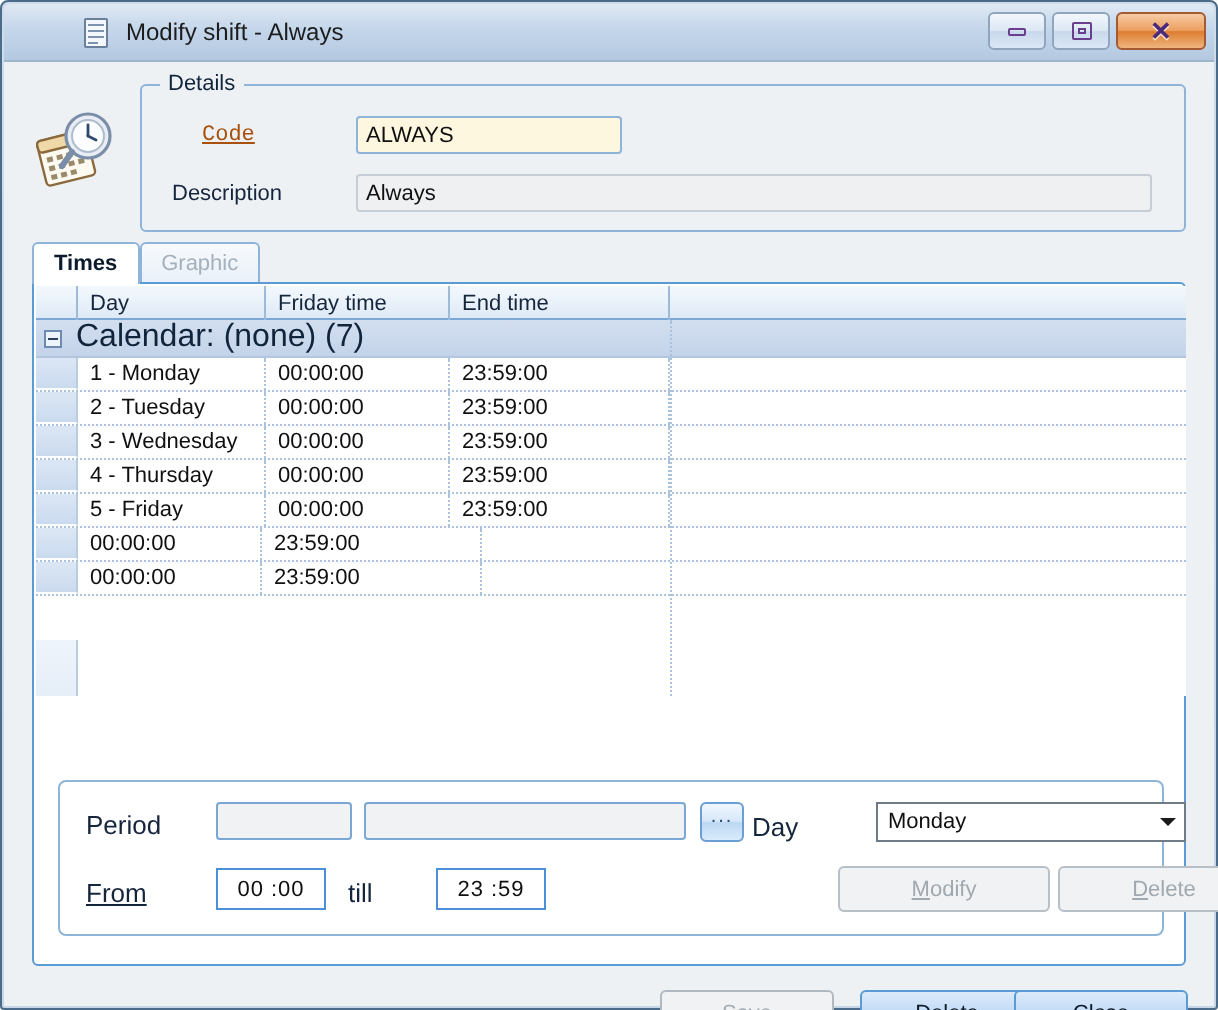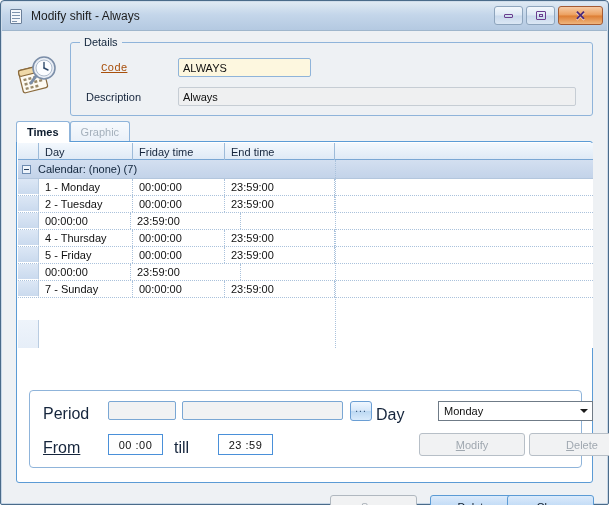--- a/index.html
+++ b/index.html
@@ -25,20 +25,21 @@
 
   
   #titlebar {
     position: absolute;
     left: 1px; top: 1px;
     width: 605px; height: 28px;
     background: linear-gradient(180deg,#dfe9f3 0%, #c4d6ea 45%, #b4c9e1 100%);
     border-radius: 3px 3px 0 0;
     display: flex;
     align-items: center;
+    padding-left: 32px;
   }
   #title-icon {
     margin-left: 7px;
     width: 15px; height: 15px;
     flex: 0 0 auto;
     position: relative;
   }
   #title-icon .doc {
     position: absolute; left: 1px; top: 0;
     width: 12px; height: 15px;
@@ -219,21 +220,21 @@
   #group-expander {
     width: 9px; height: 9px;
     border: 1px solid #6d8bb0;
     background: #eef4fb;
     display: flex; align-items: center; justify-content: center;
     margin-right: 7px;
   }
   #group-expander i {
     display: block; width: 5px; height: 1px; background: #27405e;
   }
-  #group-label { font-size: 11px; color: #10243b; }
+  #group-label { font-size: 16px; color: #10243b; }
 
   .grow {
     display: flex;
     height: 17px;
     border-bottom: 1px dotted #aac2dc;
   }
   .gcell {
     font-size: 11px;
     color: #101010;
     display: flex; align-items: center;
@@ -266,21 +267,21 @@
 
   
   #editor {
     position: absolute;
     left: 12px; top: 248px;
     width: 553px; height: 78px;
     border: 1px solid #8fb4da;
     border-radius: 4px;
     background: transparent;
   }
-  .ed-label { position: absolute; font-size: 16px; color: #15253c; }
+  .ed-label { position: absolute; font-size: 13px; color: #15253c; }
   #period-label { left: 13px; top: 14px; }
   #from-label   { left: 13px; top: 48px; text-decoration: underline; }
   #day-label    { left: 346px; top: 15px; }
   #till-label   { left: 144px; top: 48px; }
 
   .ed-field {
     position: absolute;
     border: 1px solid #7aa7d4;
     border-radius: 2px;
     background: #f1f2f3;
@@ -492,20 +493,21 @@
               <div class="gcell et">23:59:00</div>
             </div>
             <div class="grow">
               <div class="gcell ind"></div>
               <div class="gcell day">2 - Tuesday</div>
               <div class="gcell st">00:00:00</div>
               <div class="gcell et">23:59:00</div>
             </div>
             <div class="grow">
               <div class="gcell ind"></div>
+              <div class="gcell day">3 - Wednesday</div>
               <div class="gcell st">00:00:00</div>
               <div class="gcell et">23:59:00</div>
             </div>
             <div class="grow">
               <div class="gcell ind"></div>
               <div class="gcell day">4 - Thursday</div>
               <div class="gcell st">00:00:00</div>
               <div class="gcell et">23:59:00</div>
             </div>
             <div class="grow">
@@ -514,21 +516,20 @@
               <div class="gcell st">00:00:00</div>
               <div class="gcell et">23:59:00</div>
             </div>
             <div class="grow">
               <div class="gcell ind"></div>
               <div class="gcell st">00:00:00</div>
               <div class="gcell et">23:59:00</div>
             </div>
             <div class="grow">
               <div class="gcell ind"></div>
-              <div class="gcell day">7 - Sunday</div>
               <div class="gcell st">00:00:00</div>
               <div class="gcell et">23:59:00</div>
             </div>
           </div>
         <div id="grid-rest"></div>
         <div id="grid-vline"></div>
       </div>
 
       <div id="editor">
         <span class="ed-label" id="period-label">Period</span>

